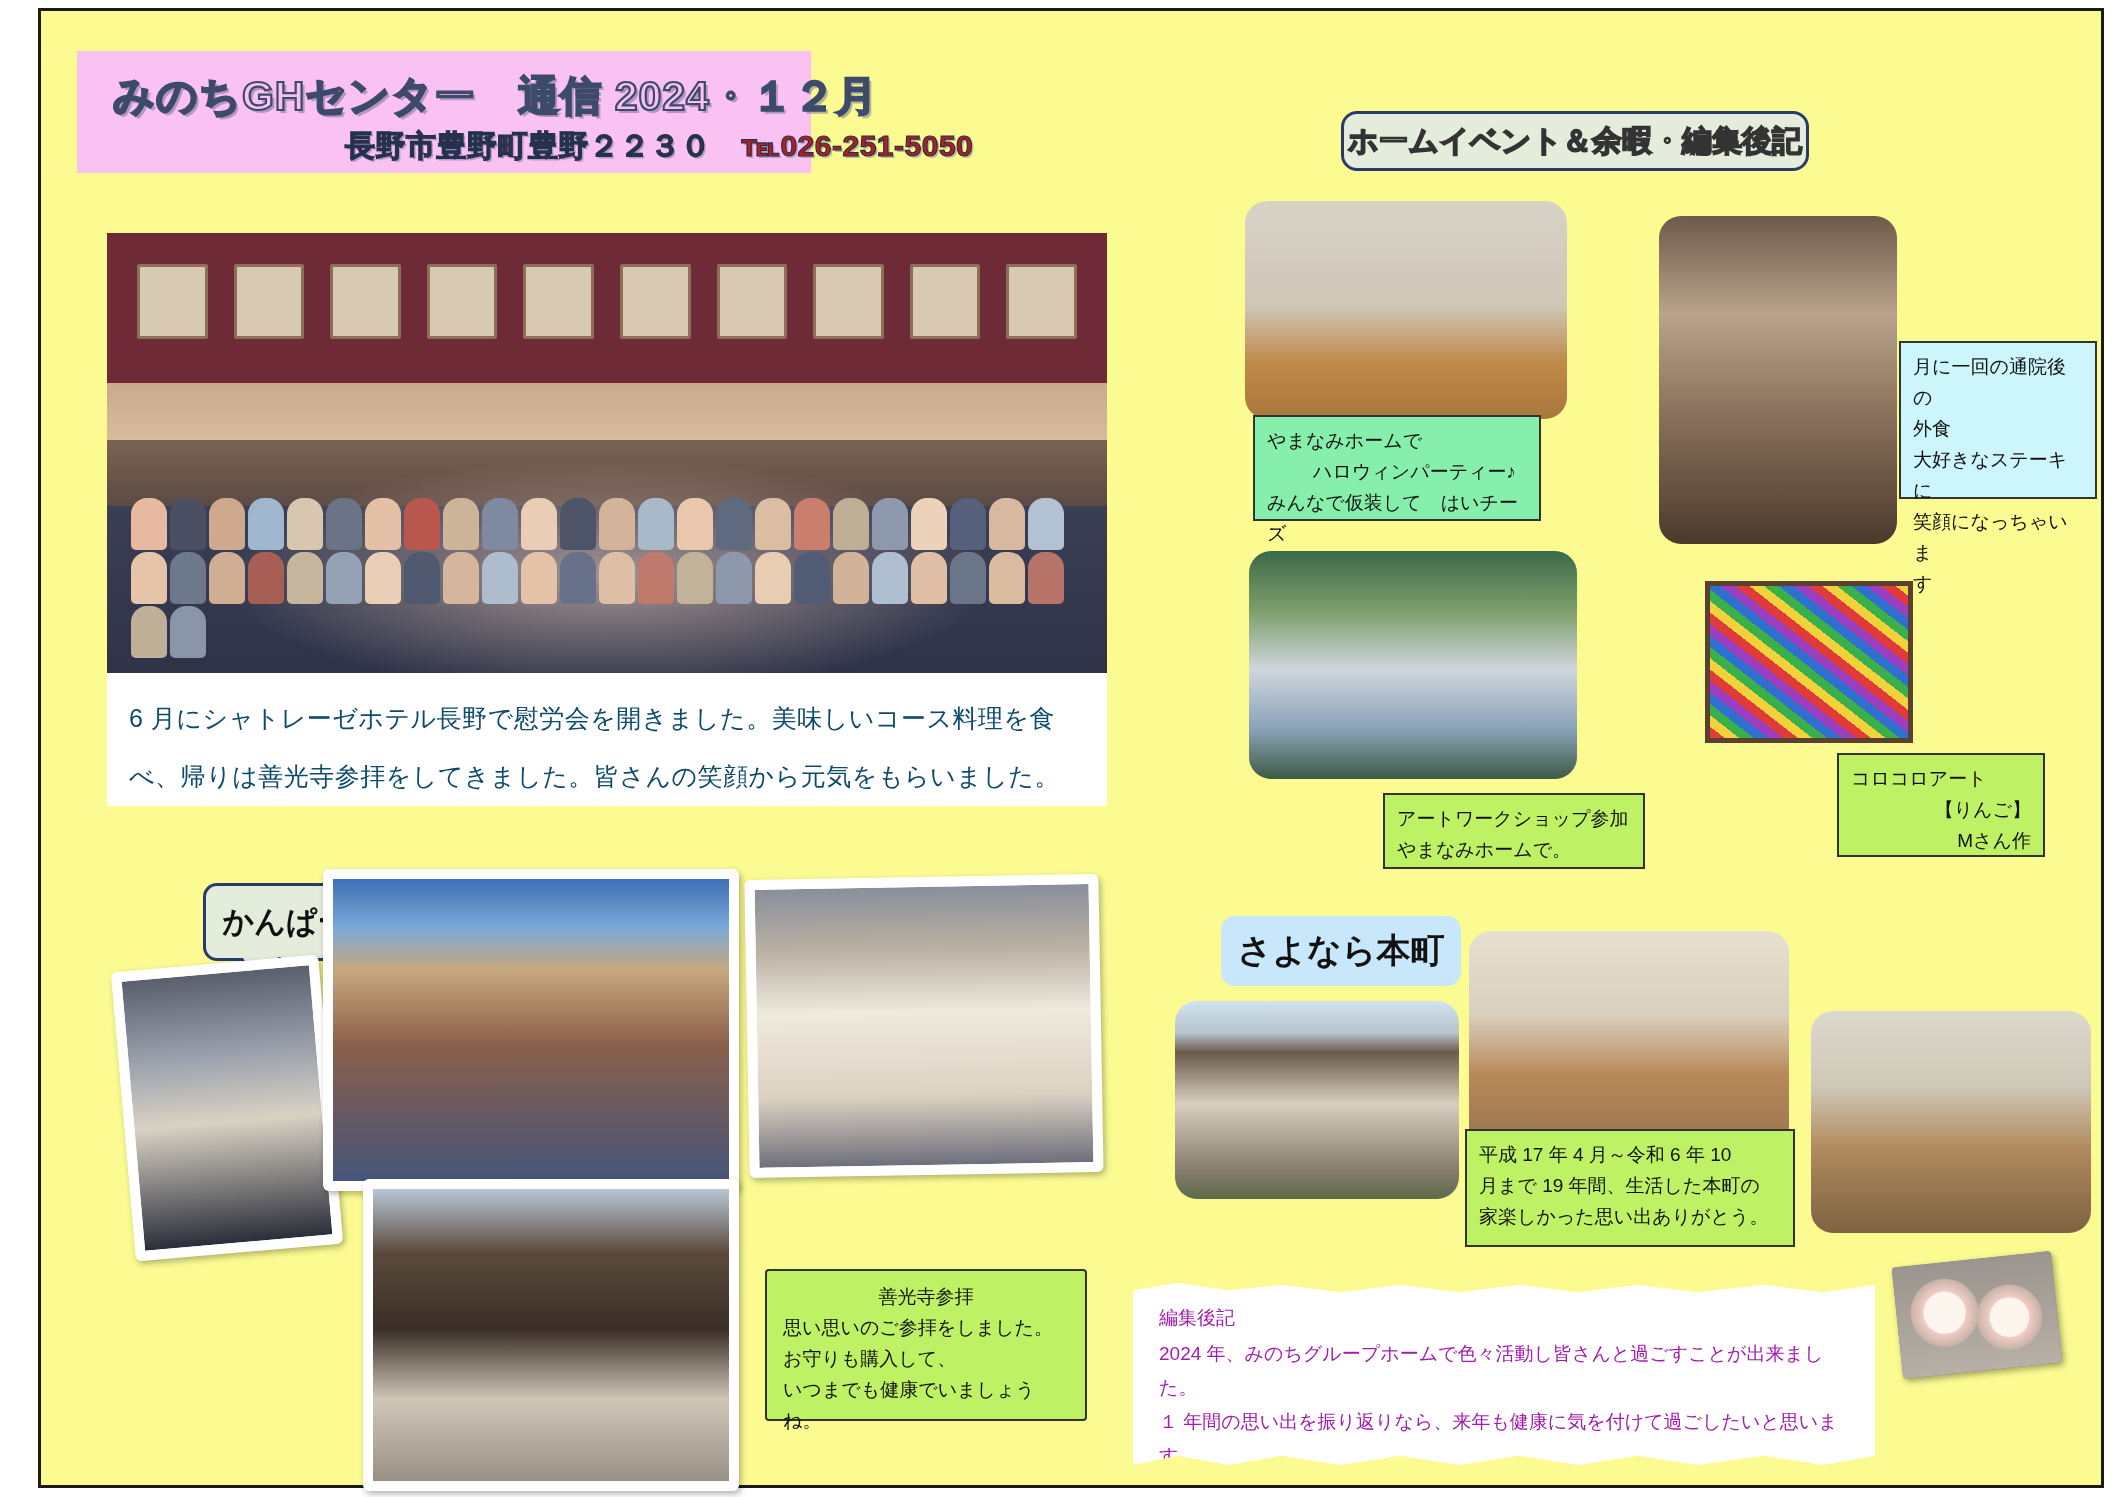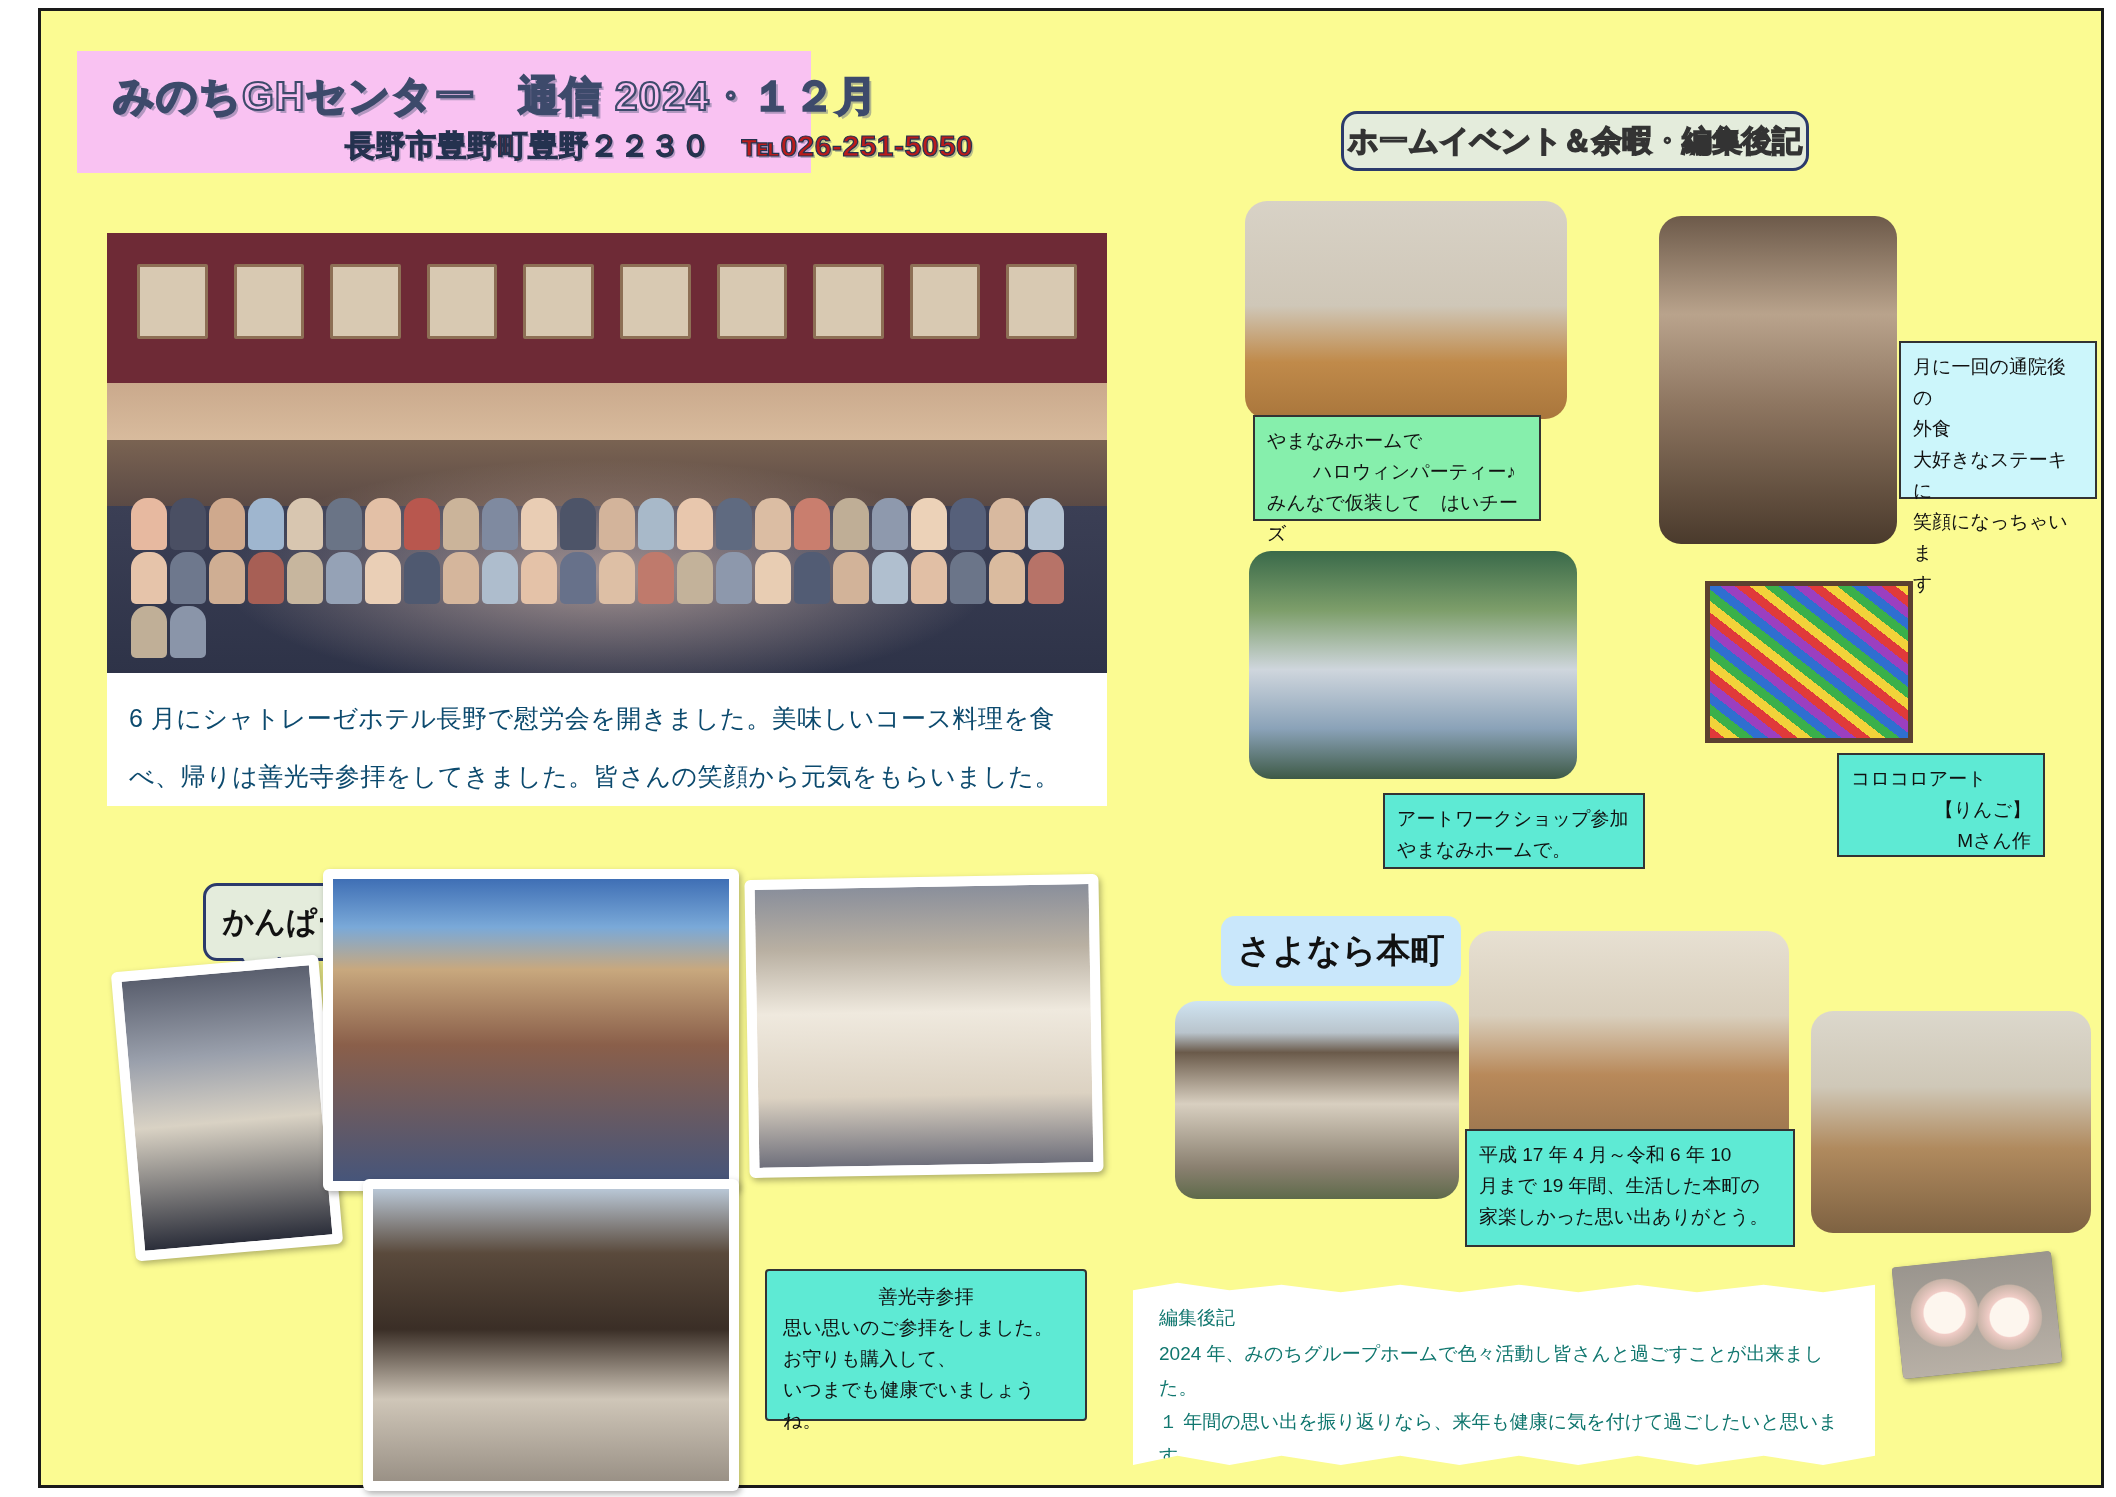--- a/index.html
+++ b/index.html
@@ -101,21 +101,21 @@
     -webkit-text-stroke: 1.6px #333;
   }
   #sec-honmachi {
     left: 1180px; top: 905px; width: 240px; height: 70px;
     background: #c9e7fb; border-radius: 14px;
     font-size: 34px; color: #111;
   }
 
   
   .cap {
-    position: absolute; background: #5eead4; border: 2px solid #333;
+    position: absolute; background: #bef264; border: 2px solid #333;
     font-size: 19px; line-height: 31px; color: #111; padding: 8px 12px;
   }
   .cap.cream { background: #86efac; }
   .cap.cyan  { background: #ccf6fb; }
   .cap.round { border-radius: 4px; }
   .cap .ind1 { padding-left: 46px; }
 
   
   #bubble {
     position: absolute; left: 162px; top: 872px;
@@ -132,21 +132,21 @@
     border-top: 48px solid #e4ecdc;
     filter: drop-shadow(-2px 2px 0 #2b3a6b) drop-shadow(3px 1px 0 #2b3a6b);
   }
 
   
   #editor-box {
     position: absolute; left: 1092px; top: 1268px;
     width: 742px; height: 188px;
     background: #ffffff;
     padding: 22px 26px;
-    font-size: 19px; line-height: 34px; color: #0f766e;
+    font-size: 19px; line-height: 34px; color: #a21caf;
     clip-path: polygon(
       0% 6%, 6% 2%, 13% 6%, 20% 3%, 28% 7%, 36% 3%, 44% 7%, 52% 3%,
       60% 7%, 68% 3%, 76% 7%, 85% 3%, 93% 7%, 100% 3%,
       100% 94%, 93% 99%, 85% 94%, 76% 99%, 68% 94%, 60% 99%,
       52% 94%, 44% 99%, 36% 94%, 28% 99%, 20% 94%, 13% 99%, 6% 94%, 0% 99%
     );
     border: 0;
   }
   #editor-title { margin-bottom: 2px; }
 

